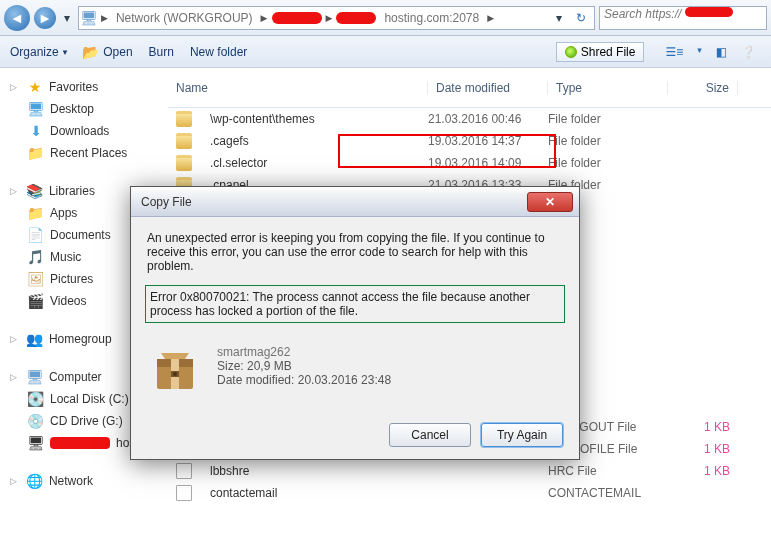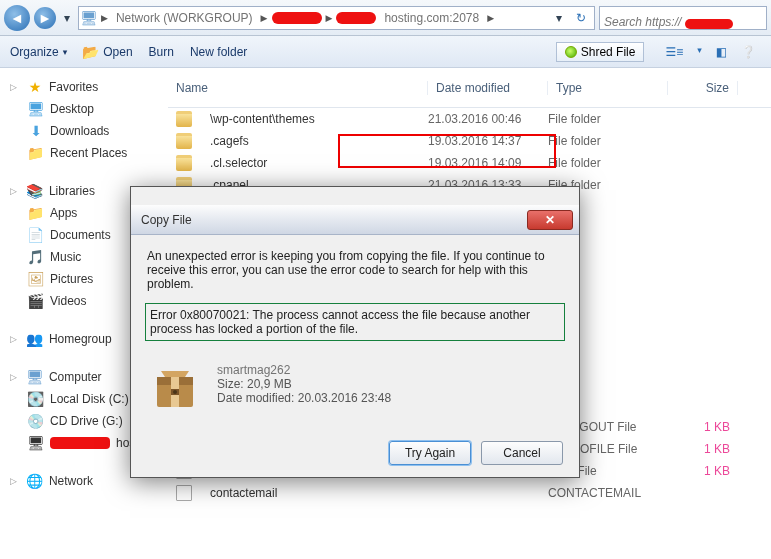--- a/index.html
+++ b/index.html
@@ -8,21 +8,21 @@
   
   .addrbar { display: flex; align-items: center; height: 36px; background: linear-gradient(#f5f8fb,#e4ecf5); border-bottom: 1px solid #b8c4d3; padding: 0 4px; gap: 4px;}
   .navbtn { width: 26px; height: 26px; border-radius: 50%; background: radial-gradient(circle at 40% 35%, #8fbfe8, #2a6fb5); display:flex;align-items:center;justify-content:center;color:#fff;font-size:14px; cursor:pointer;}
   .navfwd { width:22px;height:22px;}
   .dropdown-arrow { width:14px; text-align:center; color:#345; cursor:pointer;}
   .address { flex: 1; height: 24px; background: #fff; border: 1px solid #a0b0c8; display: flex; align-items:center; padding: 0 2px; gap:4px;}
   .address .crumb { display:flex; align-items:center; gap:3px; padding:0 4px; font-size:12px; color:#737373;}
   .address .tri { color:#555; font-size:9px;}
   .scribble { display:inline-block; background:#e11; height:12px; border-radius:6px;}
   .refresh { width:22px;height:22px; display:flex; align-items:center;justify-content:center; color:#2a6fb5; cursor:pointer;}
-  .searchbox { width: 168px; height: 24px; background:#fff; border:1px solid #a0b0c8; display:flex; align-items:flex-end; padding:0 4px; gap:4px; color:#777; font-style:italic;}
+  .searchbox { width: 168px; height: 24px; background:#fff; border:1px solid #a0b0c8; display:flex; align-items:flex-start; padding:0 4px; gap:4px; color:#777; font-style:italic;}
   
   
   .cmdbar { display:flex; align-items:center; height:32px; background: linear-gradient(#f0f5fb,#dfe8f4); border-bottom:1px solid #c6d1e0; padding:0 10px; gap:16px;}
   .cmd { color:#1a3a6a; cursor:pointer; display:flex; align-items:center; gap:4px;}
   .fill { flex:1; }
   .shred { display:flex; align-items:center; gap:4px; border:1px solid #b0c0d6; padding:2px 8px; background:linear-gradient(#fff,#e7eff8); cursor:pointer; }
   .shred .bullet { width:12px;height:12px;border:1px solid #7a0;border-radius:50%; background:radial-gradient(circle at 40% 40%,#cf6,#4a0);}
   .viewbtns { display:flex; gap:4px;}
   .viewbtns span { padding:2px 4px; border:1px solid transparent; cursor:pointer; color:#2a6fb5;}
   
@@ -47,21 +47,21 @@
   .row .cname { width:260px; display:flex;align-items:center;gap:18px; padding-left:8px;}
   .row .cdate{width:120px; color:#666;} .row .ctype{width:120px;color:#666;} .row .csize{width:70px;text-align:right;color:#ec4899;padding-right:8px;}
   .fico { width:16px;height:16px; }
   .fico.folder { background: linear-gradient(#f9e29b,#e2b44a); border-radius:2px; border-top:3px solid #f0ce78;}
   .fico.file { background: #fff; border:1px solid #aaa; border-radius:1px; position:relative;}
   .redbox { position:absolute; left:170px; top:26px; width:218px; height:34px; border:2px solid #e00; pointer-events:none;}
   .rows { position:relative; }
   
   
   .dialog { position:absolute; left:130px; top:186px; width:450px; background:#f0f0f0; border:1px solid #555; box-shadow:0 4px 24px rgba(0,0,0,0.5);}
-  .dlg-title { display:flex; height:30px; background:linear-gradient(#fdfdfd,#e5e9f0,#cfd7e4); align-items:center; padding:0 6px; border-bottom:1px solid #a8b4c8;margin-top:18px;}
+  .dlg-title { display:flex; height:30px; background:linear-gradient(#fdfdfd,#e5e9f0,#cfd7e4); align-items:center; padding:0 6px; border-bottom:1px solid #a8b4c8;}
   .dlg-title span { flex:1; font-size:12px; color:#333; padding-left:4px;}
   .closebtn { width:46px; height:20px; background:linear-gradient(#e9706a,#c73a2f); border:1px solid #8a2a22; border-radius:3px; color:#fff; display:flex;align-items:center;justify-content:center; cursor:pointer; font-weight:bold;}
   .dlg-body { padding: 14px 16px 12px 16px; font-size:12px; color:#222; }
   .errbox { border:1px solid #15803d; padding:4px 4px; margin:12px -2px 14px -2px; }
   .fileinfo { display:flex; gap:14px; align-items:flex-start; padding: 8px 0 14px 0;}
   .archiveicon { width:56px;height:56px; display:flex;align-items:center;justify-content:center;}
   .archiveicon svg { width:48px; height:48px;}
   .finfo { font-size:12px; color:#333;}
   .finfo .fn { color:#737373;}
   .finfo .fl { color:#555;}
@@ -401,17 +401,17 @@
             <circle cx="24" cy="25" r="2" fill="#4a3418"></circle>
           </svg>
       </div>
       <div class="finfo">
         <div class="fn">smartmag262</div>
         <div class="fl">Size: 20,9 MB</div>
         <div class="fl">Date modified: 20.03.2016 23:48</div>
       </div>
     </div>
     <div class="dlg-buttons">
+      <button class="btn">Cancel</button>
       <button class="btn primary">Try Again</button>
-      <button class="btn">Cancel</button>
     </div>
   </div>
 </div>
 
 </body></html>

